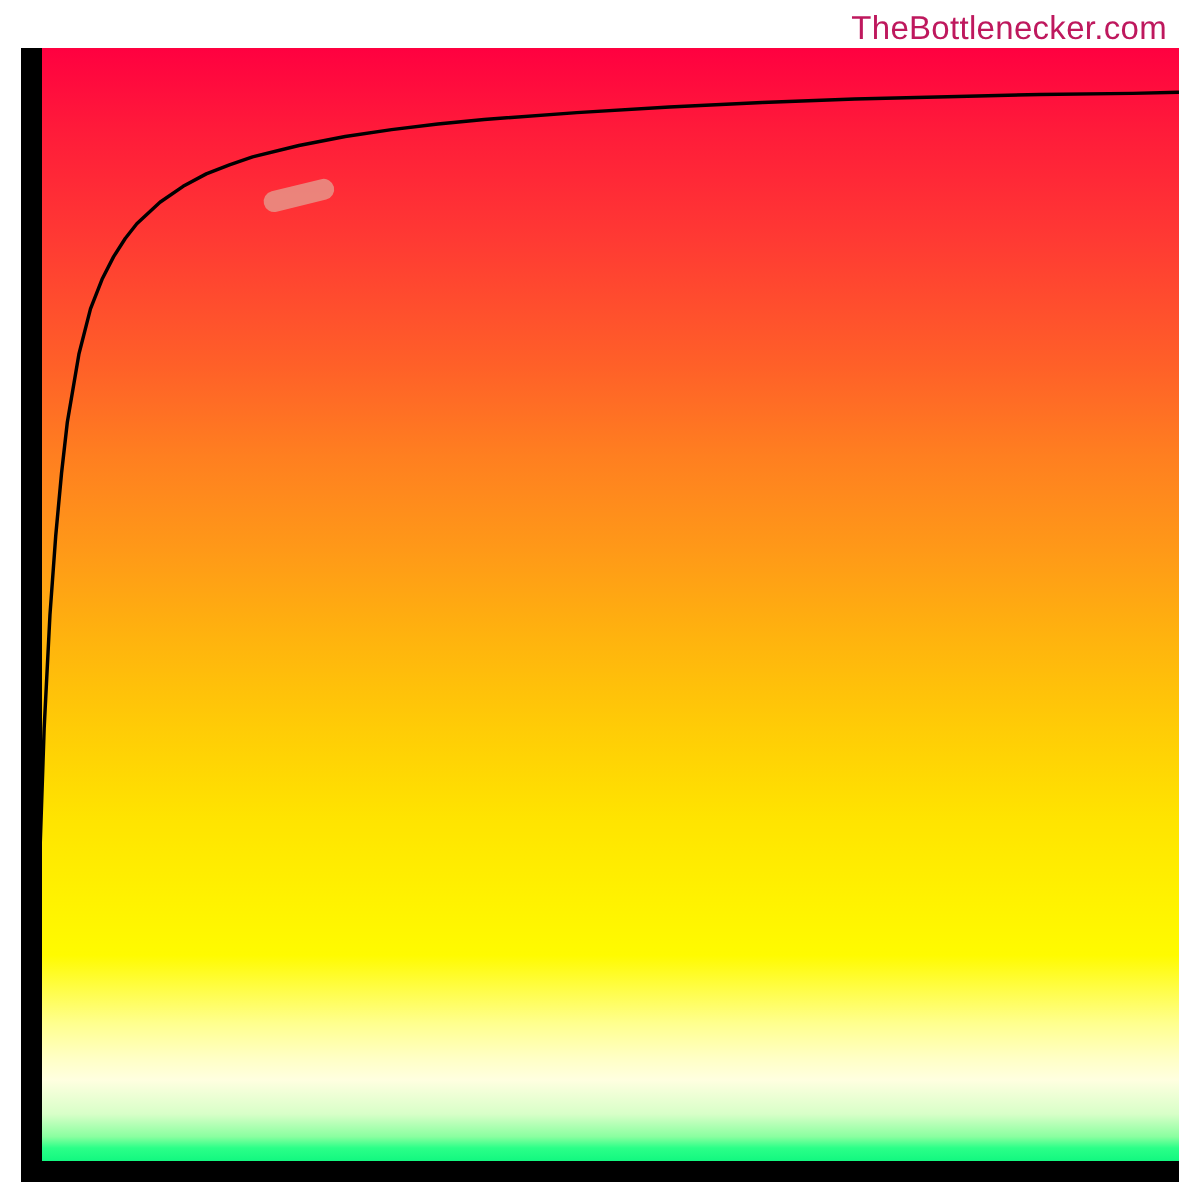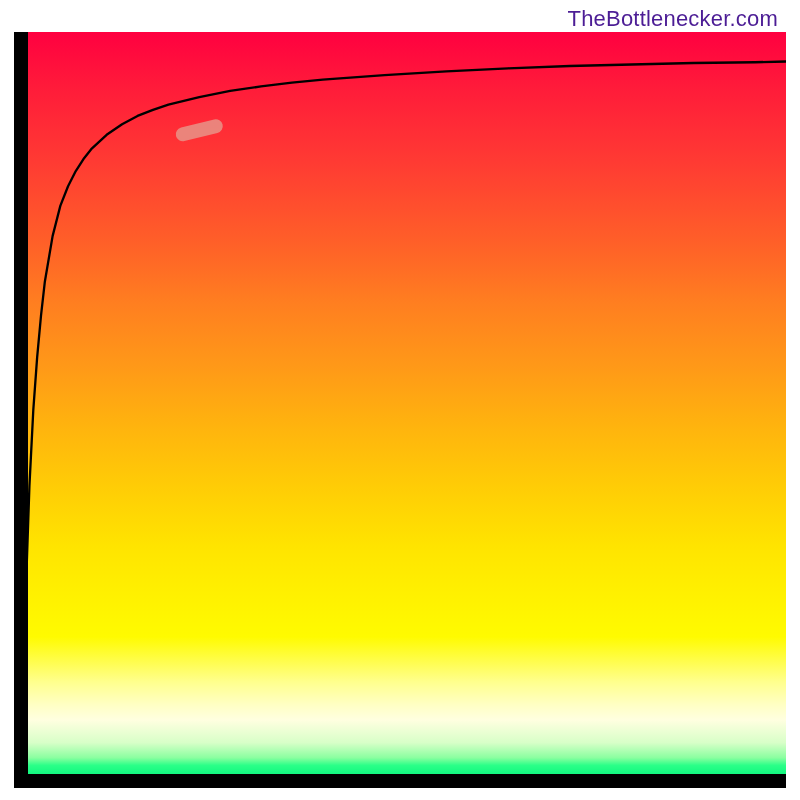--- a/index.html
+++ b/index.html
@@ -12,21 +12,21 @@
     height: 800px;
     background: #ffffff;
     position: relative;
     font-family: Arial, Helvetica, sans-serif;
   }
   .attribution {
     position: absolute;
     top: 6px;
     right: 22px;
     font-size: 22px;
-    color: #4c1d95;
+    color: #be185d;
     font-weight: 400;
     letter-spacing: 0.2px;
   }
   .plot-frame {
     position: absolute;
     left: 14px;
     top: 32px;
     width: 772px;
     height: 756px;
   }

